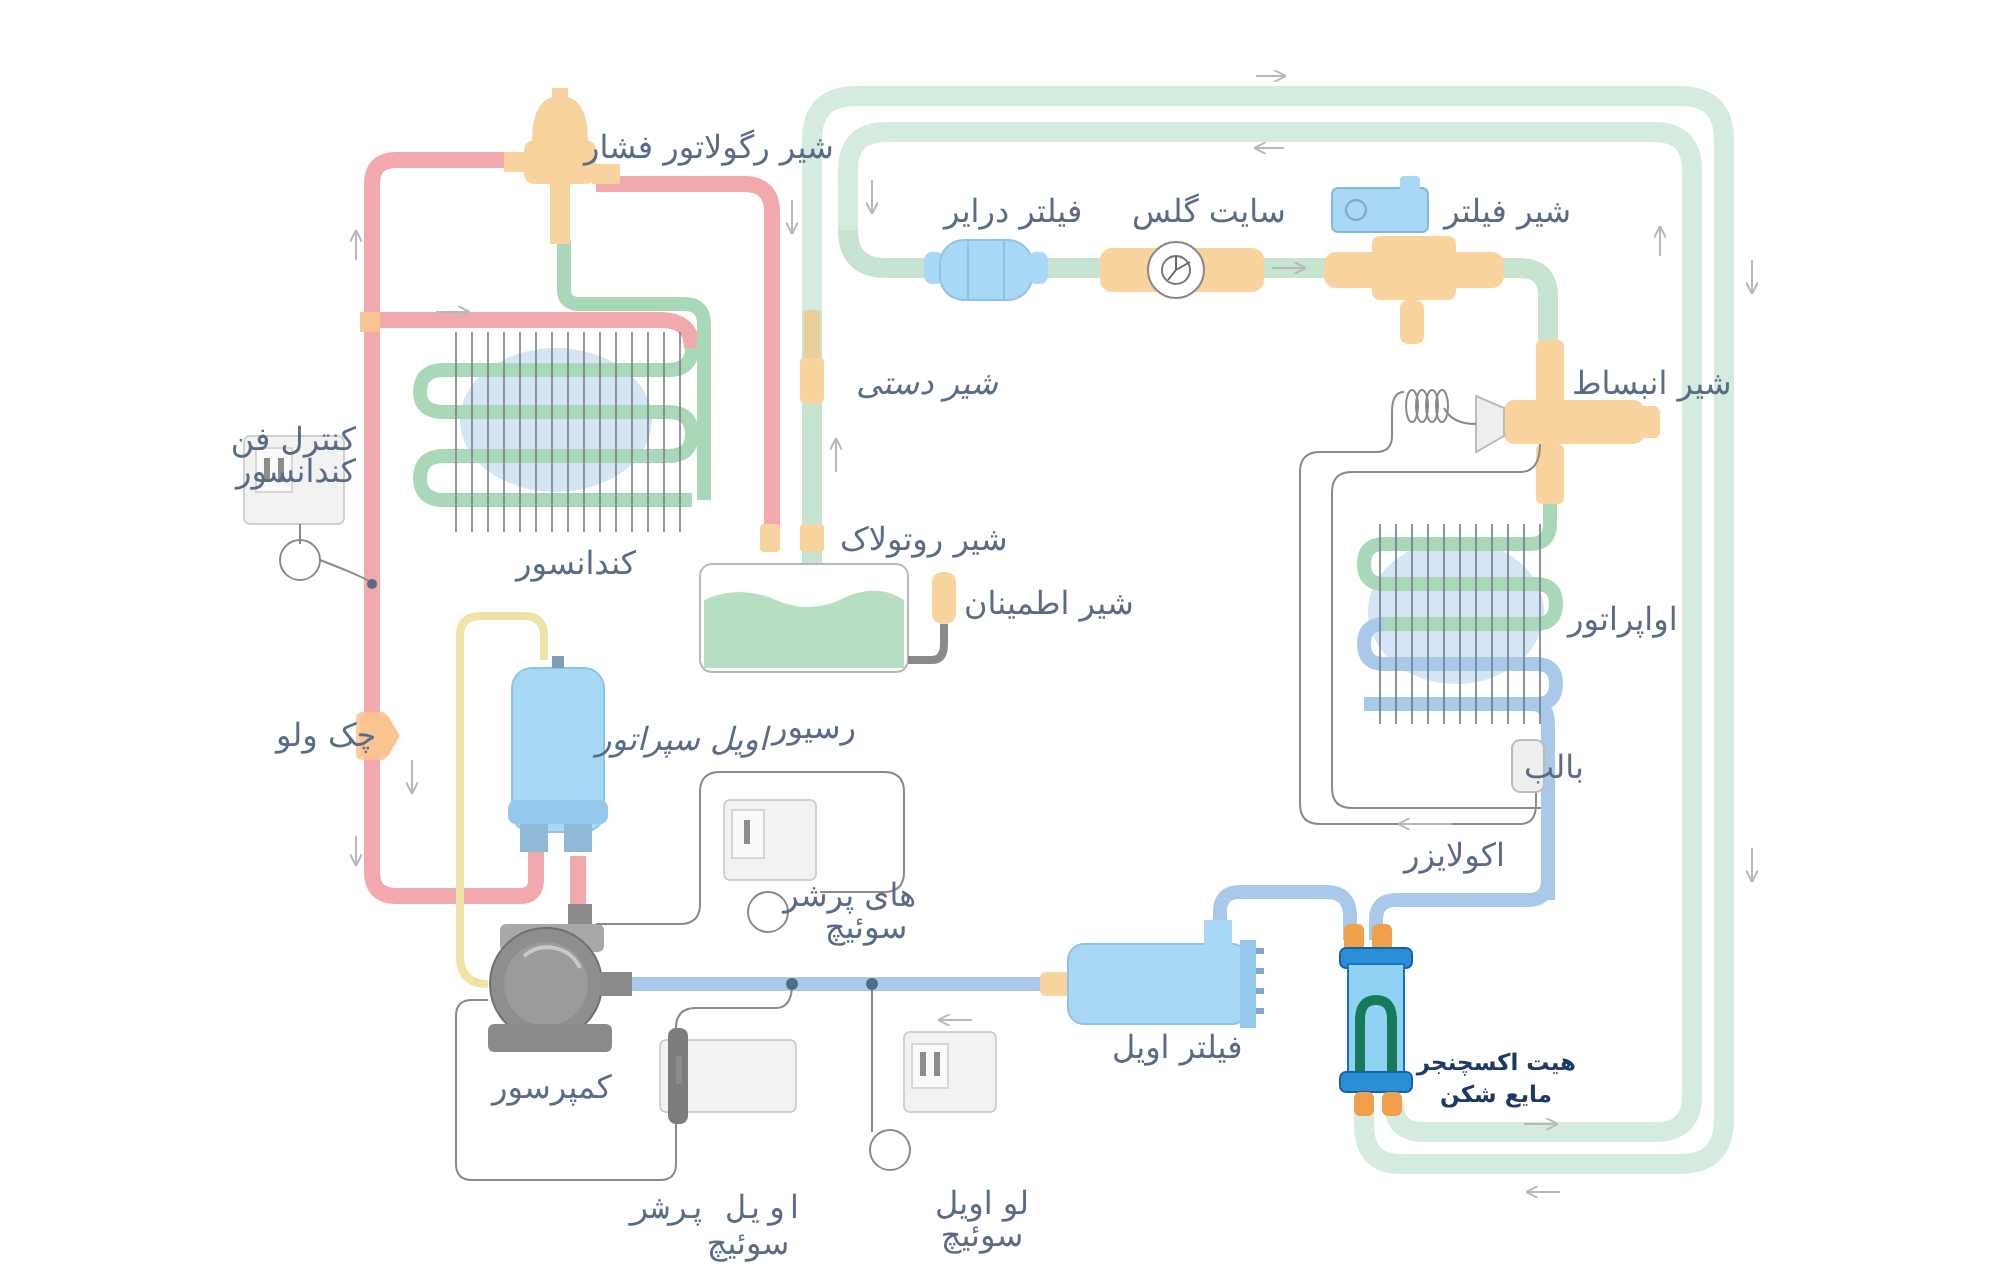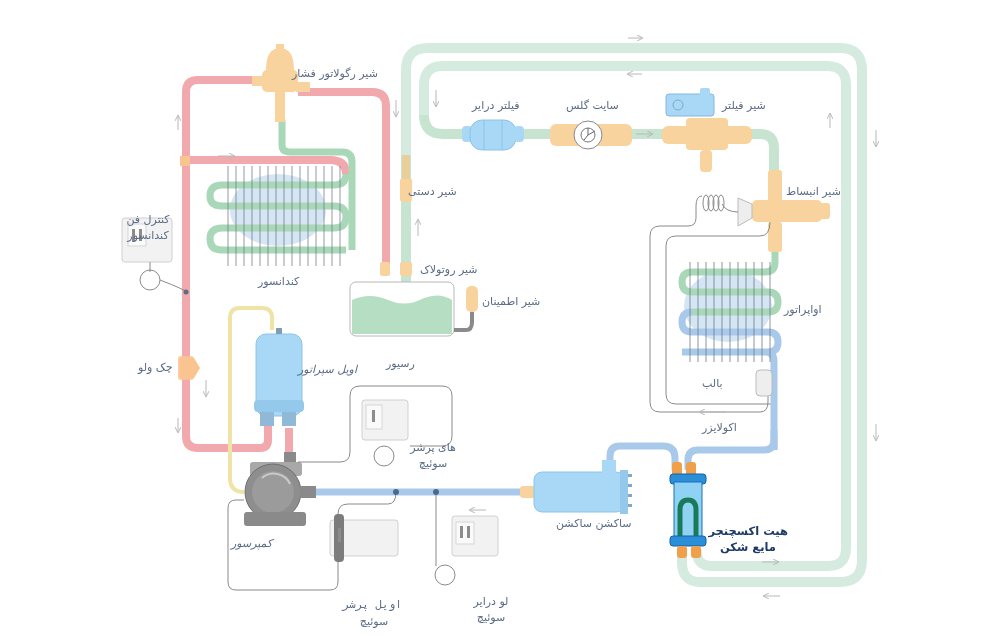--- a/index.html
+++ b/index.html
@@ -1,18 +1,18 @@
 <!DOCTYPE html>
 <html><head>
 <meta charset="utf-8">
 <style>
   html,body{margin:0;padding:0;background:#ffffff;}
   body{width:1000px;height:636px;position:relative;overflow:hidden;font-family:"DejaVu Sans",sans-serif;}
   #diagram{position:absolute;left:0;top:0;width:1000px;height:636px;}
-  .lbl{position:absolute;font-size:11px;color:#5a6b86;direction:rtl;white-space:nowrap;line-height:15px;}
+  .lbl{position:absolute;font-size:16px;color:#5a6b86;direction:rtl;white-space:nowrap;line-height:15px;}
   .lbl.center{text-align:center;margin-top:32px;}
   .lbl.bold{color:#1d3a66;font-weight:bold;font-size:11.5px;}
 </style>
 </head>
 <body>
 
 <svg id="diagram" viewBox="0 0 1000 636" xmlns="http://www.w3.org/2000/svg">
   <defs>
     <marker id="arr" markerWidth="6" markerHeight="6" refX="5" refY="3" orient="auto">
       <path d="M0,0 L6,3 L0,6" fill="none" stroke="#b8b8b8" stroke-width="1"></path>
@@ -261,32 +261,32 @@
   </g>
 </svg>
 
 <div class="lbl" style="left:292px;top:66px;">شیر رگولاتور فشار</div>
 <div class="lbl" style="left:472px;top:98px;">فیلتر درایر</div>
 <div class="lbl" style="left:566px;top:98px;">سایت گلس</div>
 <div class="lbl" style="left:722px;top:98px;">شیر فیلتر</div>
 <div class="lbl center" style="left:118px;top:180px;width:60px;">کنترل فن</div>
 <div class="lbl center" style="left:118px;top:196px;width:60px;">کندانسور</div>
 <div class="lbl" style="left:258px;top:274px;">کندانسور</div>
-<div class="lbl" style="left:408px;top:184px;">شیر دستی</div>
+<div class="lbl" style="left:428px;top:184px;font-style:italic;">شیر دستی</div>
 <div class="lbl" style="left:420px;top:262px;">شیر روتولاک</div>
 <div class="lbl" style="left:482px;top:294px;">شیر اطمینان</div>
 <div class="lbl" style="left:386px;top:356px;">رسیور</div>
 <div class="lbl" style="left:786px;top:184px;">شیر انبساط</div>
 <div class="lbl" style="left:784px;top:302px;">اواپراتور</div>
-<div class="lbl" style="left:702px;top:376px;">بالب</div>
+<div class="lbl" style="left:762px;top:376px;">بالب</div>
 <div class="lbl" style="left:702px;top:420px;">اکولایزر</div>
 <div class="lbl" style="left:138px;top:360px;">چک ولو</div>
 <div class="lbl" style="left:298px;top:362px;font-style:italic;">اویل سپراتور</div>
 <div class="lbl center" style="left:408px;top:408px;width:50px;">های پرشر</div>
 <div class="lbl center" style="left:408px;top:424px;width:50px;">سوئیچ</div>
-<div class="lbl" style="left:231px;top:536px;font-style:italic;">کمپرسور</div>
+<div class="lbl" style="left:246px;top:536px;">کمپرسور</div>
 <div class="lbl center" style="left:346px;top:566px;width:56px;font-family:Liberation Mono, monospace;">اویل پرشر</div>
 <div class="lbl center" style="left:346px;top:582px;width:56px;">سوئیچ</div>
-<div class="lbl center" style="left:466px;top:562px;width:50px;">لو درایر</div>
+<div class="lbl center" style="left:466px;top:562px;width:50px;">لو اویل</div>
 <div class="lbl center" style="left:466px;top:578px;width:50px;">سوئیچ</div>
-<div class="lbl" style="left:556px;top:516px;">ساکشن ساکشن</div>
+<div class="lbl" style="left:556px;top:516px;">فیلتر اویل</div>
 <div class="lbl center bold" style="left:708px;top:492px;width:80px;text-align:right;">هیت اکسچنجر</div>
 <div class="lbl center bold" style="left:708px;top:508px;width:80px;">مایع شکن</div>
 
 </body></html>

